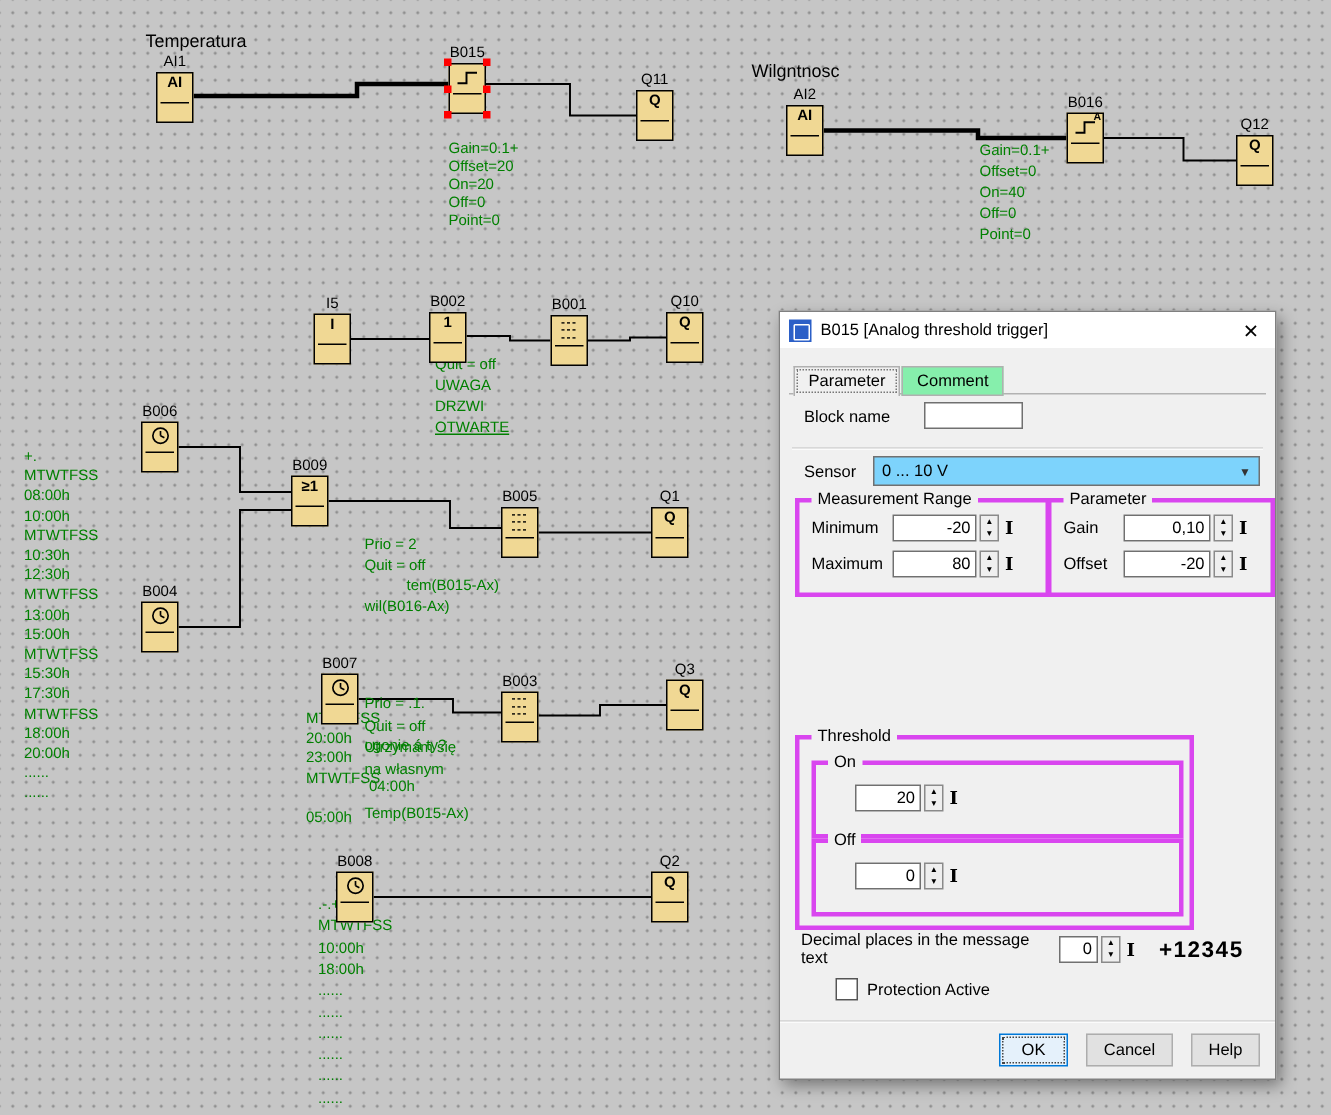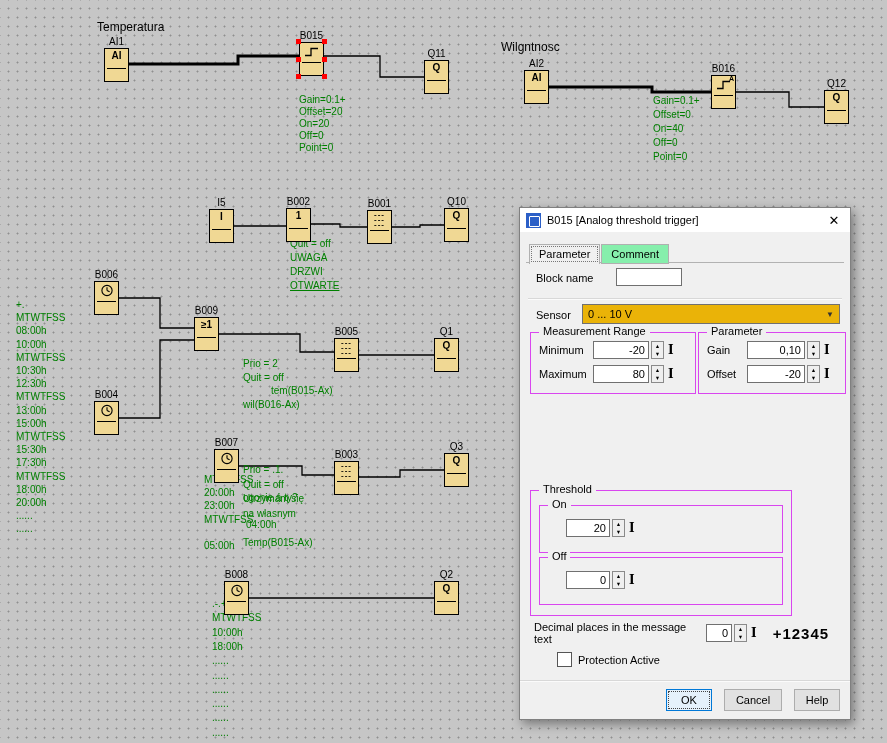--- a/index.html
+++ b/index.html
@@ -43,23 +43,23 @@
   .dtitle{flex:1;font-size:11px;white-space:nowrap;overflow:hidden}
   .dclose{width:24px;height:22px;display:flex;align-items:center;justify-content:center;font-size:13px}
   .tabline{position:absolute;left:6px;right:6px;top:54px;border-top:1px solid #b2b2b2}
   .tabbar{position:absolute;left:9px;top:36px;display:flex;z-index:2}
   .tab{height:18px;line-height:18px;padding:0 9px;border:1px solid #b0b0b0;background:#86efac;margin-right:1px;box-sizing:content-box}
   .tab.sel{background:#f0f0f0;height:19px;border-bottom:none;outline:1px dotted #777;outline-offset:-3px}
   .dlabel{position:absolute;white-space:nowrap}
   .tin{border:1px solid #707070;background:#fff;font-size:11px;font-family:inherit;padding:0 3px;box-sizing:border-box;height:18px}
   .tin.num{text-align:right}
   .sep{position:absolute;left:8px;right:8px;border-top:1px solid #d8d8d8;box-shadow:0 1px 0 #fbfbfb}
-  .combo{position:absolute;display:flex;align-items:center;background:#eab308;border:1px solid #707070;padding:0 5px;box-sizing:border-box;height:20px}
+  .combo{position:absolute;display:flex;align-items:center;background:#7dd3fc;border:1px solid #707070;padding:0 5px;box-sizing:border-box;height:20px}
   .carrow{margin-left:auto;font-size:8px;color:#333}
-  .group{position:absolute;border:1px solid #d946ef}
+  .group{position:absolute;border:3px solid #d946ef}
   .gtitle{position:absolute;top:-8px;left:8px;background:#f0f0f0;padding:0 4px;font-size:11px;white-space:nowrap}
   .prow{position:absolute;left:8px;display:flex;align-items:center;height:18px}
   .plabel{width:54px}
   .g-param .plabel{width:40px}
   .spin{display:inline-flex;flex-direction:column;width:13px;height:18px;border:1px solid #8a8a8a;margin-left:2px;background:#efefef;box-sizing:border-box}
   .spin span{flex:1;font-size:5.5px;line-height:8px;text-align:center;color:#000}
   .ibeam{font-family:"DejaVu Serif",serif;font-size:12px;margin-left:4px;font-weight:bold}
   .trow{position:absolute;left:26px;top:13px;display:flex;align-items:center;height:18px}
   .decrow{position:absolute;left:14px;top:416px;display:flex;align-items:center;height:18px;width:310px}
   .decrow .dlab{width:172px}

